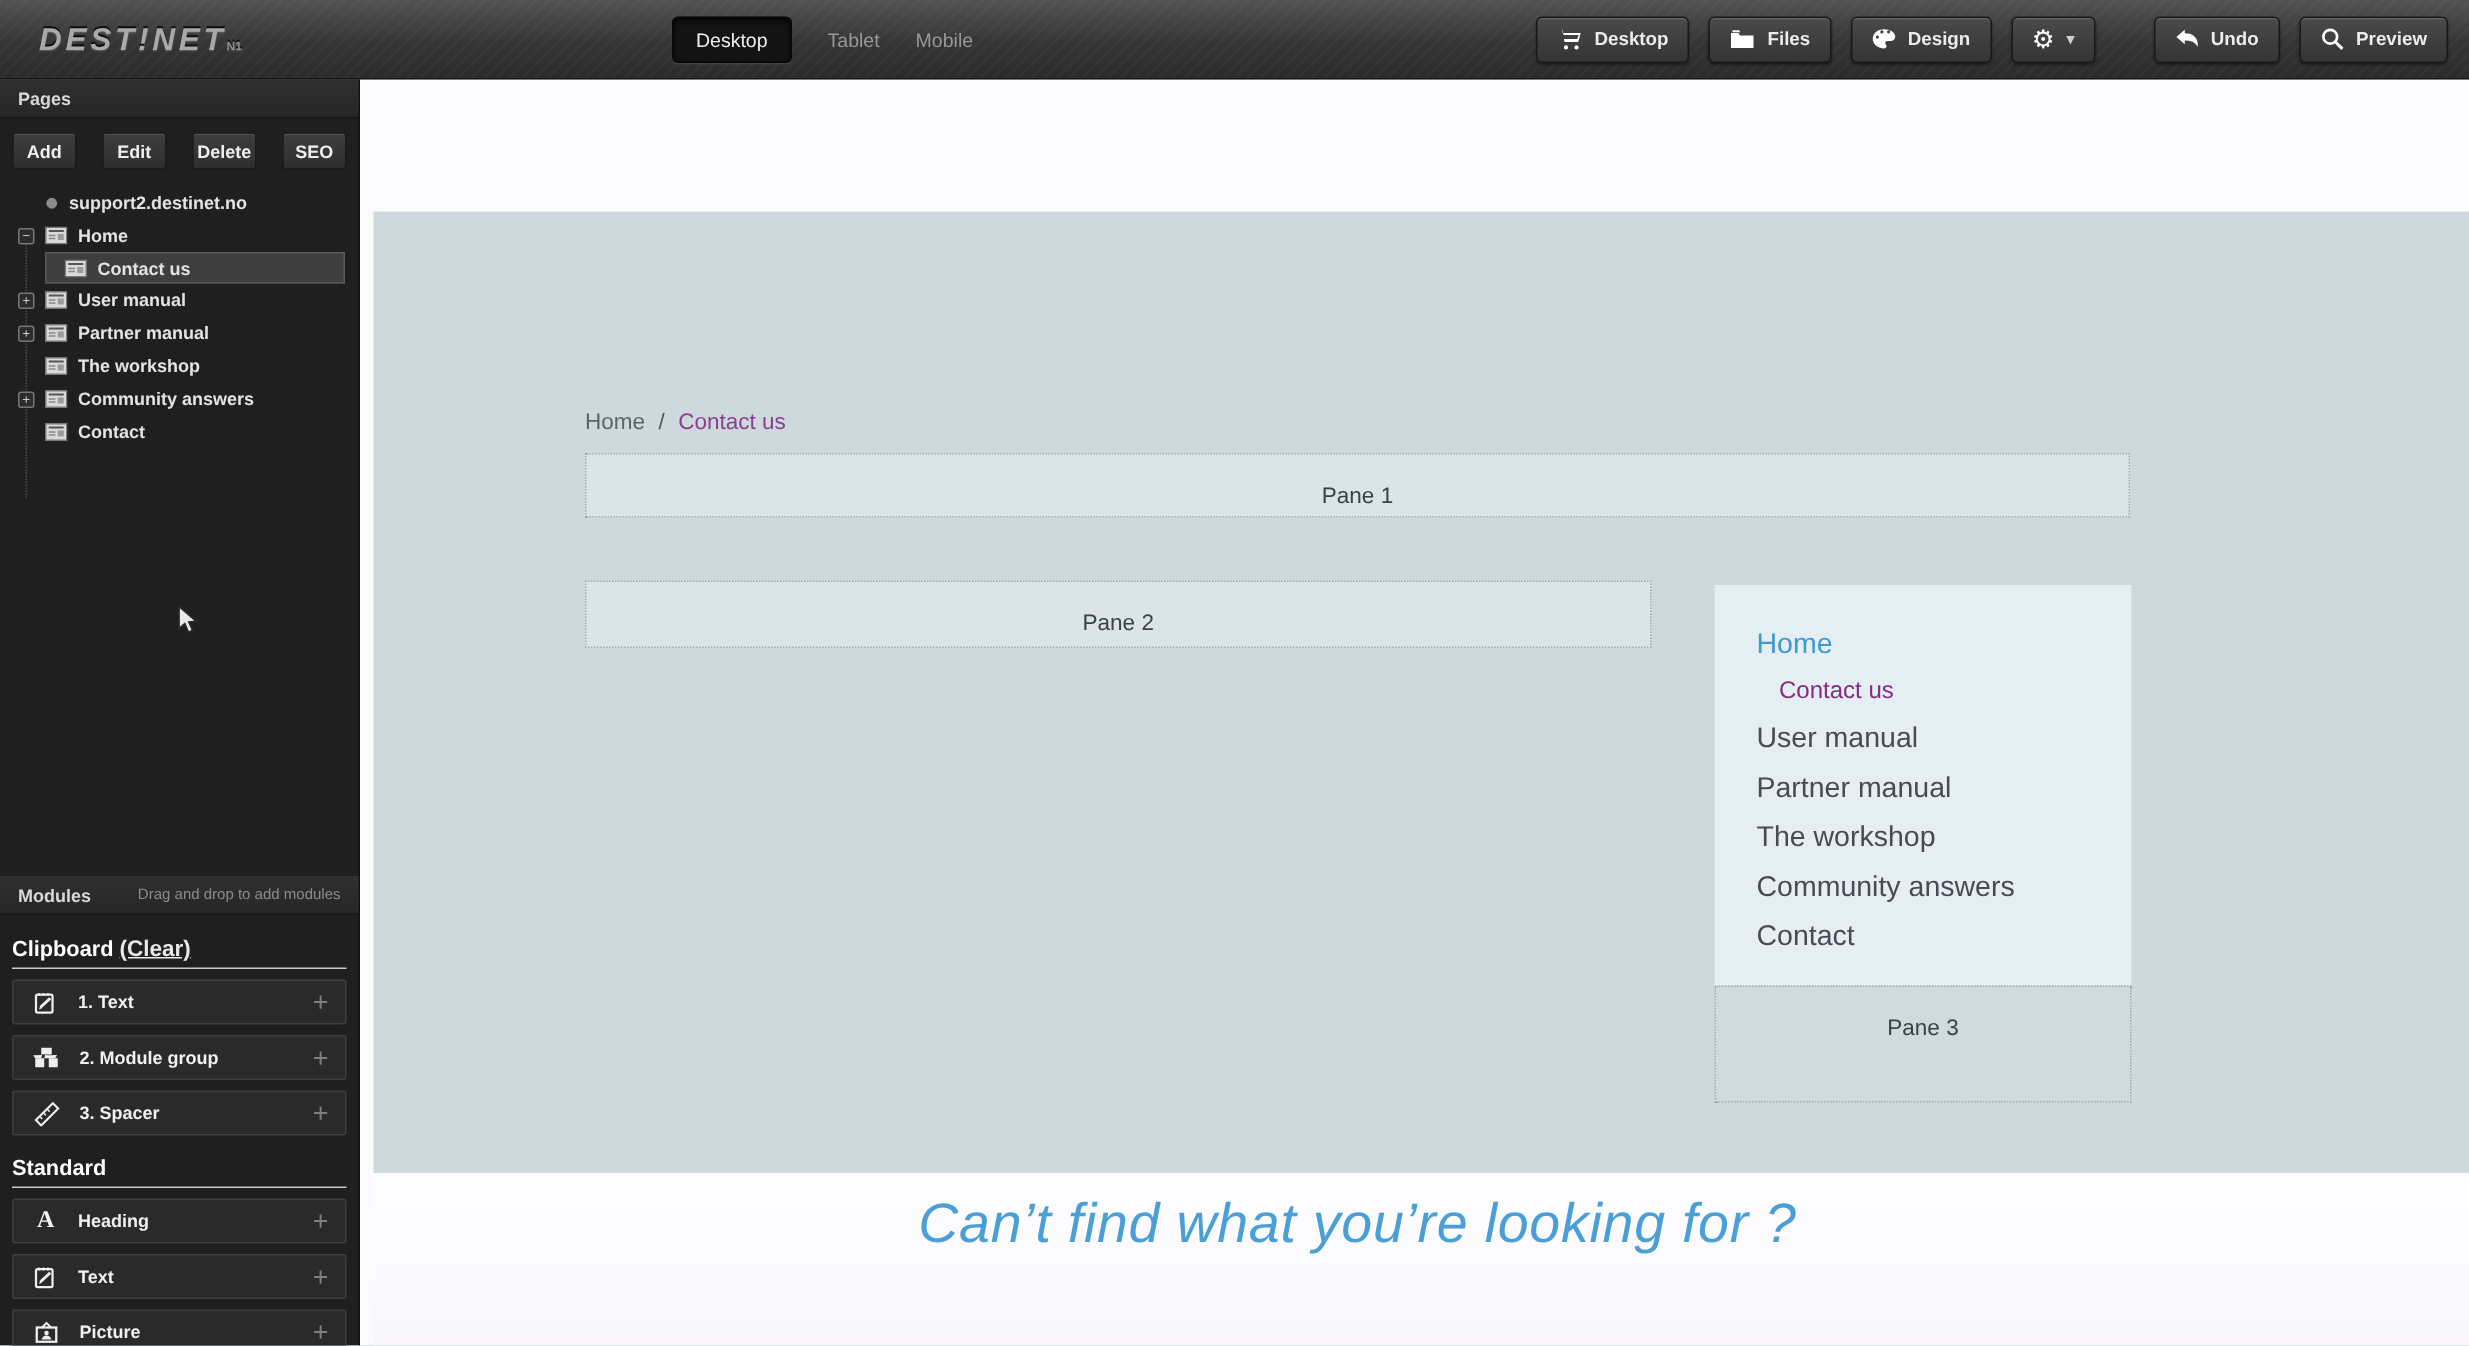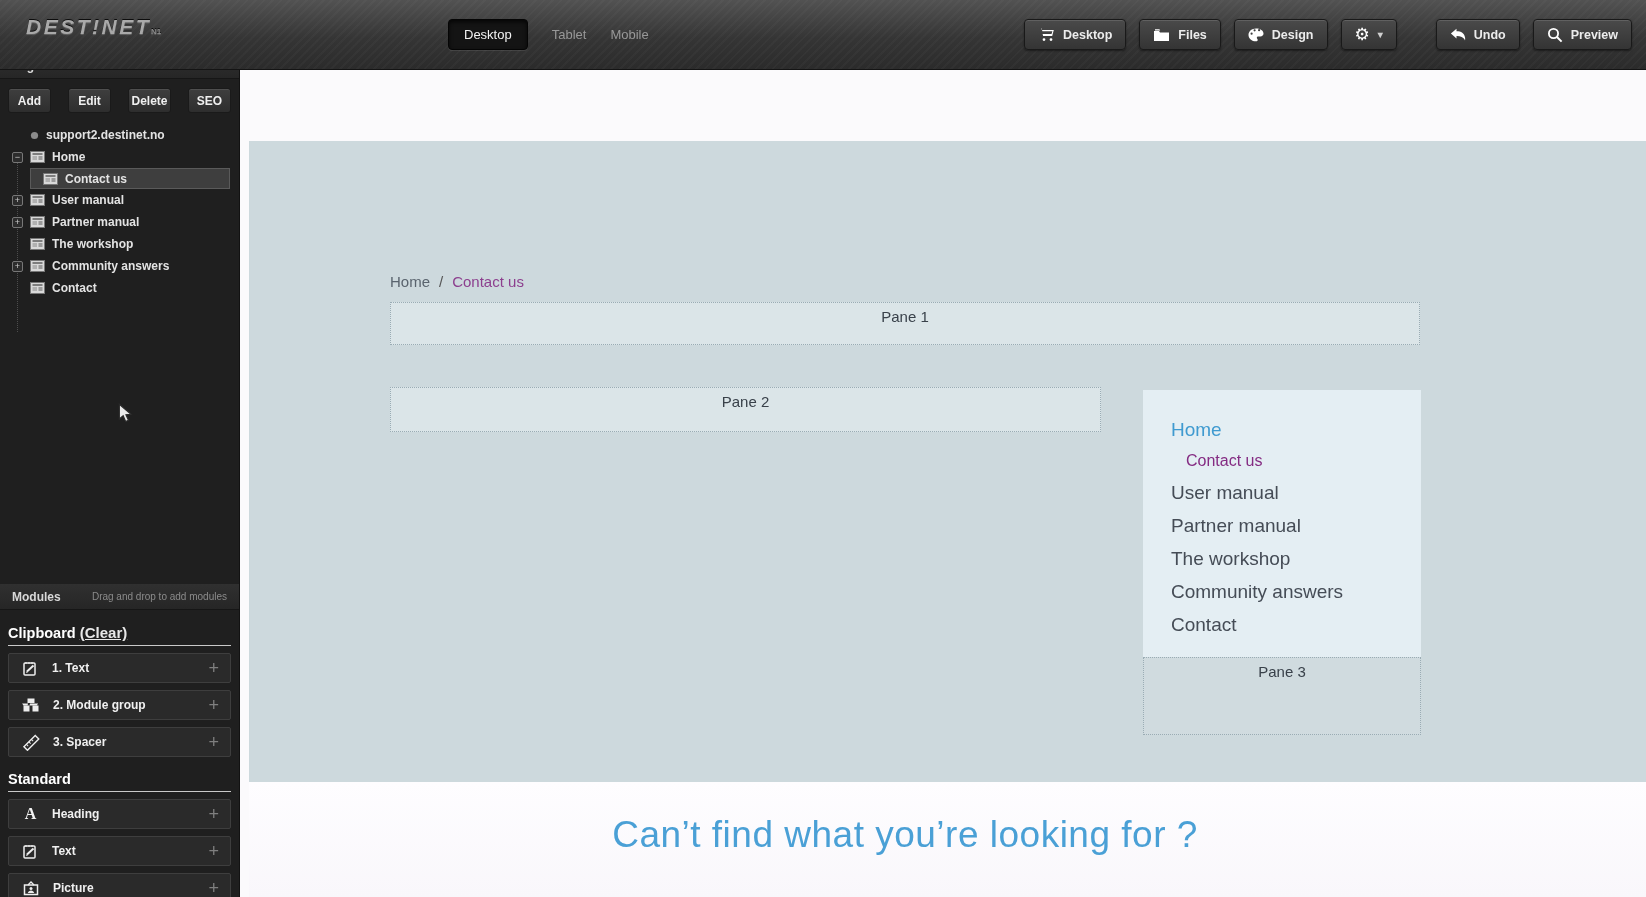--- a/index.html
+++ b/index.html
@@ -1,21 +1,21 @@
 <!DOCTYPE html>
 <html><head>
 <meta charset="utf-8">
 <style>
   * { margin:0; padding:0; box-sizing:border-box; }
   html,body { width:1646px; height:897px; overflow:hidden; }
   body { font-family:"Liberation Sans", sans-serif; background:#cdd9dd; position:relative; }
   svg { display:block; }
 
   
-  .topbar { position:absolute; top:0; left:0; right:0; height:70px; z-index:10;
+  .topbar { position:absolute; top:0; left:0; right:0; height:53px; z-index:10;
     background:repeating-linear-gradient(135deg, rgba(255,255,255,.022) 0 2px, rgba(0,0,0,0) 2px 6px),
                linear-gradient(#525252,#353535 55%,#2b2b2b);
     border-bottom:1px solid #141414; }
   .topbar-logo { position:absolute; left:26px; top:15px; font-size:21px; font-style:italic; font-weight:bold;
     letter-spacing:2.5px; color:#a9a9a9; text-shadow:0 -1px 0 #0d0d0d, 0 1px 1px rgba(255,255,255,.22); }
   .topbar-logo .sub { font-size:8px; letter-spacing:0; color:#8d8d8d; font-style:normal; }
   .device-tabs { position:absolute; left:448px; top:0; height:100%; display:flex; align-items:center; gap:24px; }
   .device-tab { color:#989898; font-size:13px; cursor:default; }
   .device-tab.active { background:#141414; color:#f2f2f2; padding:7px 15px; border-radius:4px;
     border:1px solid #050505; box-shadow:inset 0 2px 4px rgba(0,0,0,.75), 0 1px 0 rgba(255,255,255,.09); }
@@ -68,32 +68,32 @@
   .site-nav { position:absolute; right:226px; top:37px; display:flex; gap:26px; font-size:12.5px;
     letter-spacing:.6px; color:#26262e; font-weight:bold; }
   .site-nav .nav-item { cursor:pointer; }
   .site-nav .active { color:#7e2b80; }
   .canvas { position:absolute; top:88px; left:9px; right:0; bottom:115px; background:#cdd9dd; }
   .canvas-inner { position:absolute; left:141px; top:0; width:1030px; height:100%; }
   .breadcrumb { position:absolute; top:132px; left:0; font-size:15px; color:#5a646e; display:flex; gap:9px; }
   .breadcrumb .bc-home { cursor:pointer; }
   .breadcrumb .bc-sep { color:#555; }
   .breadcrumb .bc-current { color:#8c3f8e; cursor:pointer; }
-  .pane { border:1px dotted #9aacb4; background:rgba(238,244,246,.45); text-align:center; padding-top:5px;
+  .pane { border:1px dotted #9aacb4; background:rgba(238,244,246,.45); text-align:center; padding-top:19px;
     font-size:15px; color:#39414a; position:absolute; cursor:pointer; }
   .pane1 { top:161px; left:0; width:1030px; height:43px; }
   .pane2 { top:246px; left:0; width:711px; height:45px; }
   .pane3 { top:516px; left:753px; width:278px; height:78px; background:rgba(255,255,255,.07); }
   .navbox { position:absolute; top:249px; left:753px; width:278px; height:267px; background:#e4eef3; padding:23px 0 0 28px; }
   .navbox .nb-item { font-size:19px; line-height:33px; color:#454c56; cursor:pointer; }
   .navbox .nb-item.active-blue { color:#3f9ad0; }
   .navbox .nb-item.current-purple { font-size:16px; line-height:30px; padding-left:15px; color:#842b82; }
   .footer { position:absolute; left:9px; right:0; bottom:0; height:115px; background:linear-gradient(#fefdff,#f9f7fb); }
   .footer-inner { width:1030px; margin-left:141px; text-align:center; }
-  .headline { display:inline-block; margin-top:32px; font-size:37px; color:#4aa0d6; letter-spacing:.5px; }
+  .headline { display:inline-block; margin-top:13px; font-size:37px; color:#4aa0d6; letter-spacing:.5px;font-style:italic; }
 </style>
 </head>
 <body>
 
 <div class="topbar">
   <div class="topbar-logo">
     <span>DEST!NET</span><span class="sub">N1</span>
   </div>
   <div class="device-tabs">
     <span class="device-tab active">Desktop</span>

